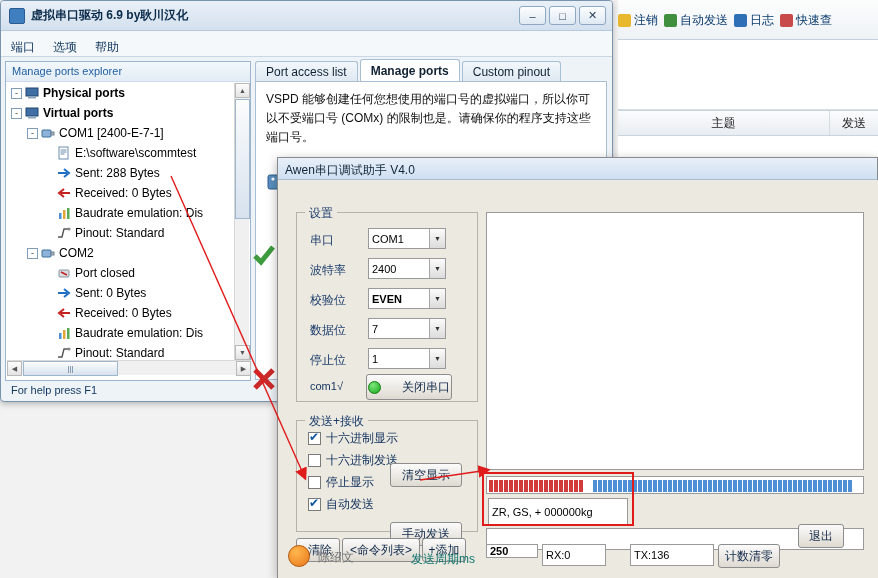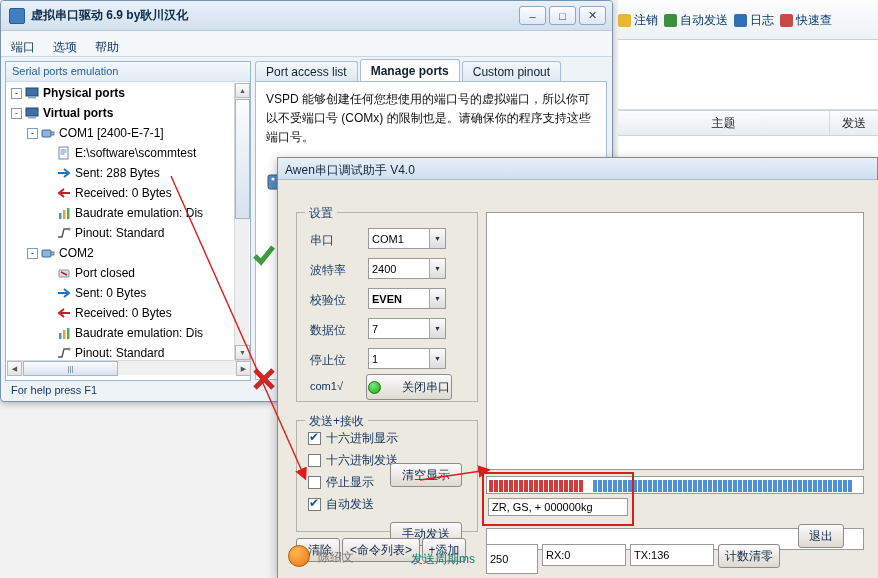--- a/index.html
+++ b/index.html
@@ -168,21 +168,21 @@
       <div class="winbtn">✕</div>
     </div>
   </div>
   <div id="vspd-menubar">
     <span>端口</span>
     <span>选项</span>
     <span>帮助</span>
   </div>
 
   <div id="vspd-left">
-    <div id="vspd-left-hdr">Serial ports emulation</div>
+    <div id="vspd-left-hdr">Manage ports explorer</div>
     <div id="tree">
         <div class="trow" style="padding-left: 4px;">
           <span class="texp">-</span>
           <span class="ticon"><svg viewBox="0 0 14 14">
               <rect x="1" y="2" width="12" height="8" fill="#3f6fa5" stroke="#23466d"></rect>
               <rect x="3" y="10.5" width="8" height="2" fill="#8fa7bf"></rect>
             </svg></span>
           <span class="tlabel-b">Physical ports</span>
         </div>
         <div class="trow" style="padding-left: 4px;">
@@ -428,30 +428,30 @@
     <div class="wbtn" style="position:absolute;left:64px;top:358px;width:78px;height:24px;">&lt;命令列表&gt;</div>
     <div class="wbtn" style="position:absolute;left:144px;top:358px;width:44px;height:24px;">+添加</div>
 
     <div class="textarea-big" style="left:208px;top:32px;width:378px;height:258px;"></div>
 
     <div class="progress" style="left:208px;top:296px;width:378px;height:18px;">
       <div style="position:absolute;left:0;top:0;width:100px;height:16px;padding:1px 0 0 2px;"><span class="ptick" style="background:#d23b3b"></span><span class="ptick" style="background:#d23b3b"></span><span class="ptick" style="background:#d23b3b"></span><span class="ptick" style="background:#d23b3b"></span><span class="ptick" style="background:#d23b3b"></span><span class="ptick" style="background:#d23b3b"></span><span class="ptick" style="background:#d23b3b"></span><span class="ptick" style="background:#d23b3b"></span><span class="ptick" style="background:#d23b3b"></span><span class="ptick" style="background:#d23b3b"></span><span class="ptick" style="background:#d23b3b"></span><span class="ptick" style="background:#d23b3b"></span><span class="ptick" style="background:#d23b3b"></span><span class="ptick" style="background:#d23b3b"></span><span class="ptick" style="background:#d23b3b"></span><span class="ptick" style="background:#d23b3b"></span><span class="ptick" style="background:#d23b3b"></span><span class="ptick" style="background:#d23b3b"></span><span class="ptick" style="background:#d23b3b"></span></div>
       <div style="position:absolute;left:104px;top:0;width:272px;height:16px;padding:1px 0 0 2px;"><span class="ptick" style="background:#4f8fd6"></span><span class="ptick" style="background:#4f8fd6"></span><span class="ptick" style="background:#4f8fd6"></span><span class="ptick" style="background:#4f8fd6"></span><span class="ptick" style="background:#4f8fd6"></span><span class="ptick" style="background:#4f8fd6"></span><span class="ptick" style="background:#4f8fd6"></span><span class="ptick" style="background:#4f8fd6"></span><span class="ptick" style="background:#4f8fd6"></span><span class="ptick" style="background:#4f8fd6"></span><span class="ptick" style="background:#4f8fd6"></span><span class="ptick" style="background:#4f8fd6"></span><span class="ptick" style="background:#4f8fd6"></span><span class="ptick" style="background:#4f8fd6"></span><span class="ptick" style="background:#4f8fd6"></span><span class="ptick" style="background:#4f8fd6"></span><span class="ptick" style="background:#4f8fd6"></span><span class="ptick" style="background:#4f8fd6"></span><span class="ptick" style="background:#4f8fd6"></span><span class="ptick" style="background:#4f8fd6"></span><span class="ptick" style="background:#4f8fd6"></span><span class="ptick" style="background:#4f8fd6"></span><span class="ptick" style="background:#4f8fd6"></span><span class="ptick" style="background:#4f8fd6"></span><span class="ptick" style="background:#4f8fd6"></span><span class="ptick" style="background:#4f8fd6"></span><span class="ptick" style="background:#4f8fd6"></span><span class="ptick" style="background:#4f8fd6"></span><span class="ptick" style="background:#4f8fd6"></span><span class="ptick" style="background:#4f8fd6"></span><span class="ptick" style="background:#4f8fd6"></span><span class="ptick" style="background:#4f8fd6"></span><span class="ptick" style="background:#4f8fd6"></span><span class="ptick" style="background:#4f8fd6"></span><span class="ptick" style="background:#4f8fd6"></span><span class="ptick" style="background:#4f8fd6"></span><span class="ptick" style="background:#4f8fd6"></span><span class="ptick" style="background:#4f8fd6"></span><span class="ptick" style="background:#4f8fd6"></span><span class="ptick" style="background:#4f8fd6"></span><span class="ptick" style="background:#4f8fd6"></span><span class="ptick" style="background:#4f8fd6"></span><span class="ptick" style="background:#4f8fd6"></span><span class="ptick" style="background:#4f8fd6"></span><span class="ptick" style="background:#4f8fd6"></span><span class="ptick" style="background:#4f8fd6"></span><span class="ptick" style="background:#4f8fd6"></span><span class="ptick" style="background:#4f8fd6"></span><span class="ptick" style="background:#4f8fd6"></span><span class="ptick" style="background:#4f8fd6"></span><span class="ptick" style="background:#4f8fd6"></span><span class="ptick" style="background:#4f8fd6"></span></div>
     </div>
 
-    <div class="inp" style="left:210px;top:318px;width:140px;height:18px;">ZR, GS, + 000000kg</div>
+    <div class="inp" style="left:210px;top:318px;width:140px;height:28px;">ZR, GS, + 000000kg</div>
     <div class="redbox" style="left:204px;top:292px;width:152px;height:54px;"></div>
 
     <div class="inp" style="left:208px;top:348px;width:378px;height:22px;"></div>
 
     <div id="pumpkin"></div>
     <div style="position:absolute;left:40px;top:369px;font-size:12px;color:#737373;">陈绍文</div>
     <div style="position:absolute;left:133px;top:371px;font-size:12px;color:#0f766e;">发送周期ms</div>
-    <div class="inp" style="left:208px;top:364px;width:52px;height:30px;">250</div>
-    <div class="inp" style="left:264px;top:364px;width:84px;height:22px;">RX:0</div>
+    <div class="inp" style="left:208px;top:364px;width:52px;height:14px;font-weight:bold;">250</div>
+    <div class="inp" style="left:264px;top:364px;width:64px;height:22px;">RX:0</div>
     <div class="inp" style="left:352px;top:364px;width:84px;height:22px;">TX:136</div>
     <div class="wbtn" style="position:absolute;left:440px;top:364px;width:62px;height:24px;">计数清零</div>
     <div class="wbtn" style="position:absolute;left:520px;top:344px;width:46px;height:24px;">退出</div>
   </div>
 </div>
 
 <svg class="overlay">
   <defs>
     <marker id="ah" markerWidth="9" markerHeight="9" refX="7" refY="4.5" orient="auto">
       <path d="M0,0 L9,4.5 L0,9 z" fill="#e01b1b"></path>

